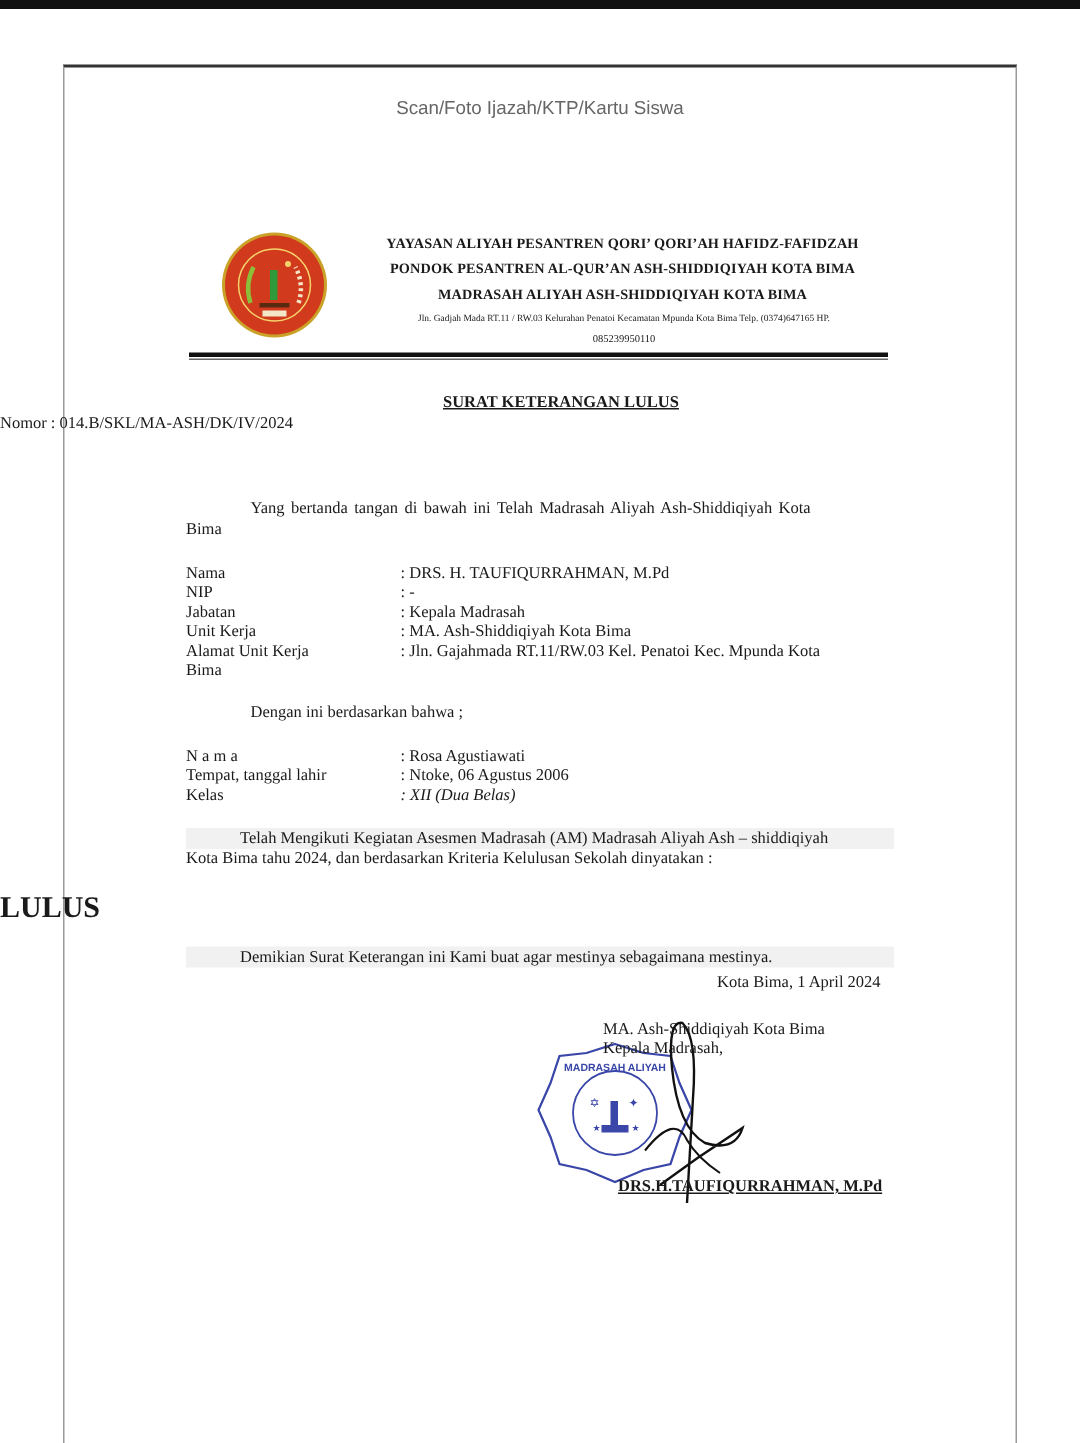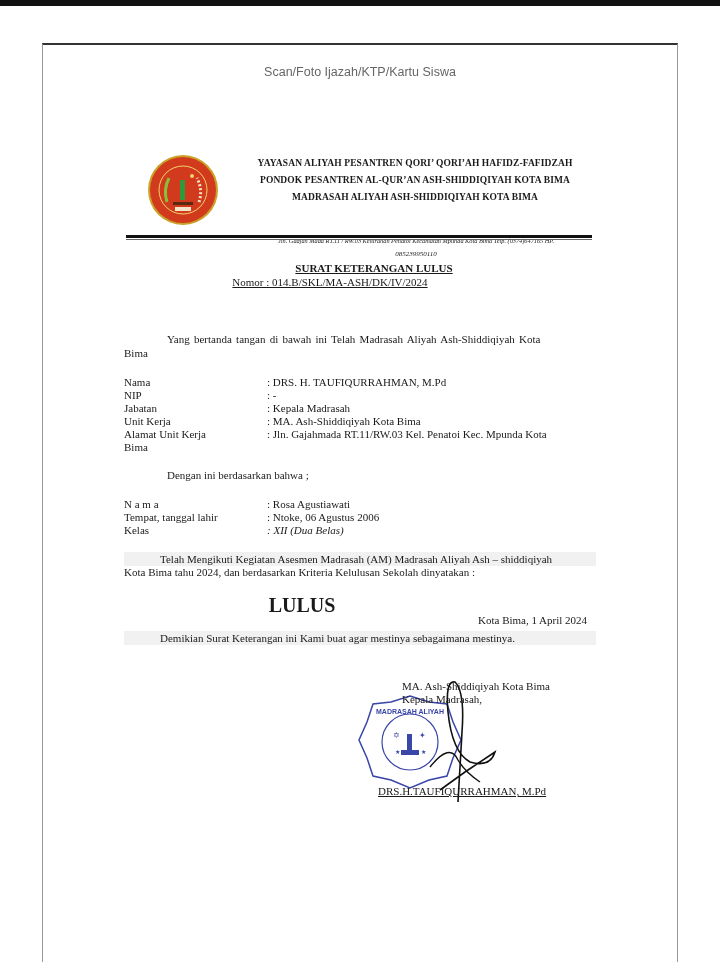--- a/index.html
+++ b/index.html
@@ -4,29 +4,29 @@
 <style>
   html, body { margin:0; padding:0; }
   body { width:720px; height:962px; background:#ffffff; position:relative; overflow:hidden; font-family:"Liberation Serif", serif; color:#1a1a1a; }
   .topbar { position:absolute; left:0; top:0; width:720px; height:6px; background:#111; }
   .frame { position:absolute; left:42px; top:43px; width:636px; height:930px; border-top:2px solid #333; border-left:1px solid #999; border-right:1px solid #999; box-sizing:border-box; }
   .frame-title { position:absolute; left:0; width:100%; top:20px; text-align:center; font-family:"Liberation Sans", sans-serif; font-size:12.5px; color:#666; }
   .doc { position:absolute; left:0; top:0; }
   .abs { position:absolute; white-space:nowrap; }
   .logo { position:absolute; left:147px; top:154px; width:72px; height:72px; }
   .kop { position:absolute; left:220px; width:390px; text-align:center; font-weight:bold; font-size:9.5px; letter-spacing:0.1px; }
-  .kop-addr { position:absolute; left:216px; width:400px; text-align:center; font-style:italic; font-size:6.3px;margin-top:28px; }
+  .kop-addr { position:absolute; left:216px; width:400px; text-align:center; font-size:6.3px; }
   .rule1 { position:absolute; left:126px; top:235px; width:466px; height:3px; background:#111; }
   .rule2 { position:absolute; left:126px; top:239px; width:466px; height:1px; background:#666; }
   .title { position:absolute; left:0; width:720px; text-align:center; font-weight:bold; font-size:11px; text-decoration:underline; top:262px;margin-left:14px; }
-  .nomor { position:absolute; left:0; width:660px; text-align:center; font-size:11px; top:276px;text-decoration:underline; }
+  .nomor { position:absolute; left:0; width:660px; font-size:11px; top:276px; }
   .t11 { font-size:11px; }
   .band { position:absolute; background:#f1f1f1; }
-  .lulus { position:absolute; left:0; width:604px; text-align:center; font-weight:bold; font-size:20px; top:594px; }
-  .sig-name { font-weight:normal; text-decoration:underline; }
+  .lulus { position:absolute; left:0; width:604px; text-align:left; font-weight:bold; font-size:20px; top:594px; }
+  .sig-name { font-weight:bold; text-decoration:underline;margin-left:34px; }
   svg { display:block; }
 </style>
 </head>
 <body>
 
 <div class="topbar"></div>
 
 <div class="frame">
   <div class="frame-title">Scan/Foto Ijazah/KTP/Kartu Siswa</div>
 </div>
@@ -84,21 +84,21 @@
   <div class="abs t11" style="left:267px; top:524px;font-style:italic;">: XII (Dua Belas)</div>
 
   <div class="band" style="left:124px; top:552px; width:472px; height:14px;"></div>
   <div class="abs t11" style="left:160px; top:553px;">Telah Mengikuti Kegiatan Asesmen Madrasah (AM) Madrasah Aliyah Ash – shiddiqiyah</div>
   <div class="abs t11" style="left:124px; top:566px;">Kota Bima tahu 2024,  dan berdasarkan Kriteria Kelulusan Sekolah dinyatakan :</div>
 
   <div class="lulus">LULUS</div>
 
   <div class="band" style="left:124px; top:631px; width:472px; height:14px;"></div>
   <div class="abs t11" style="left:160px; top:632px;">Demikian Surat Keterangan ini Kami buat agar mestinya sebagaimana mestinya.</div>
-  <div class="abs t11" style="left:478px; top:614px;">Kota Bima, 1 April 2024</div>
+  <div class="abs t11" style="left:478px; top:649px;">Kota Bima, 1 April 2024</div>
 
   <div class="abs" style="left:355px; top:692px;">
     <svg width="110" height="100" viewBox="0 0 110 100">
       <polygon points="55,4 74,10 92,12 98,30 106,48 98,66 92,84 74,88 55,96 36,88 18,84 12,66 4,48 12,30 18,12 36,10" fill="none" stroke="#3a46a8" stroke-width="1.5"></polygon>
       <circle cx="55" cy="50" r="28" fill="none" stroke="#3a46a8" stroke-width="1.2"></circle>
       <text x="55" y="22" font-size="7" text-anchor="middle" fill="#3a46a8" font-family="Liberation Sans, sans-serif" font-weight="bold">MADRASAH ALIYAH</text>
       <rect x="52" y="42" width="5" height="18" fill="#3a46a8"></rect>
       <rect x="46" y="58" width="18" height="5" fill="#3a46a8"></rect>
       <text x="38" y="46" font-size="8" fill="#3a46a8">✡</text>
       <text x="64" y="46" font-size="8" fill="#3a46a8">✦</text>

